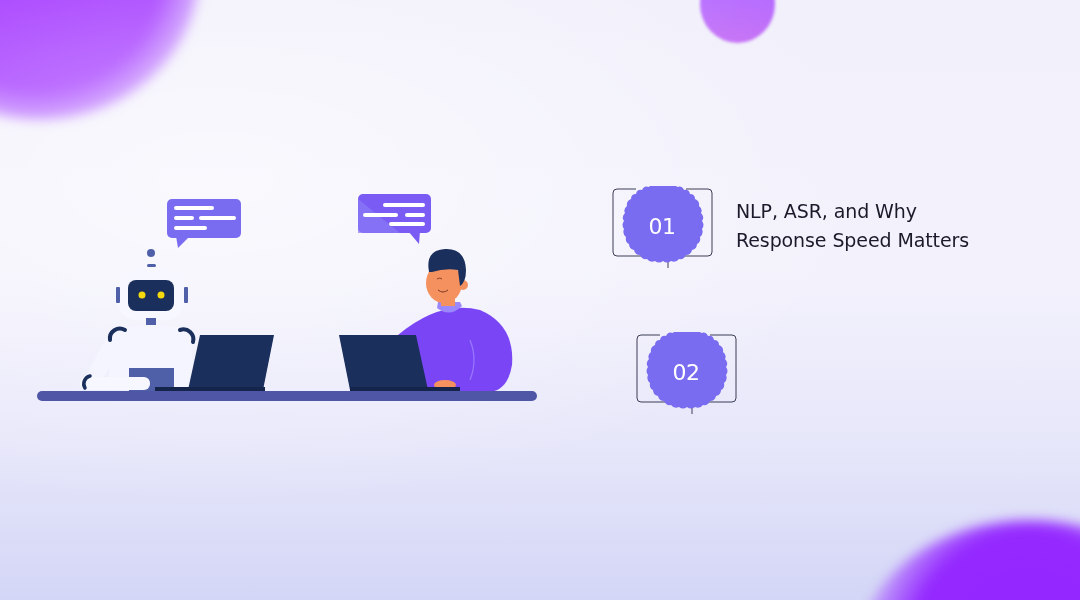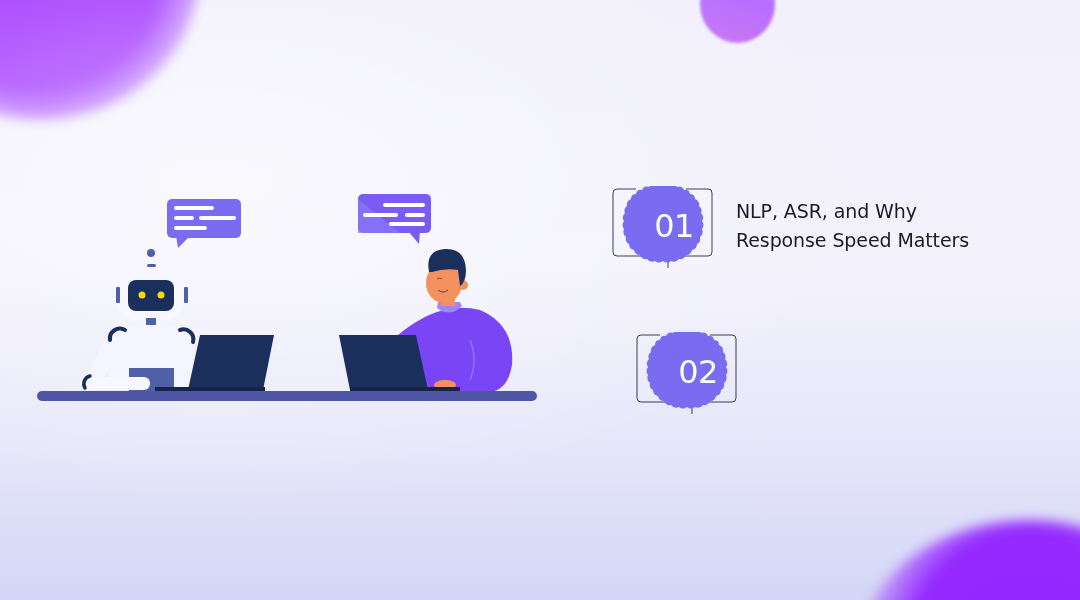--- a/index.html
+++ b/index.html
@@ -30,23 +30,23 @@
     }
     .illustration { position: absolute; left: 0; top: 0; width: 560px; height: 600px; }
     .topic {
       position: absolute; left: 612px; display: flex; align-items: center;
     }
     .topic-1 { top: 186px; }
     .topic-2 { top: 332px; padding-left: 24px; }
     .badge { position: relative; width: 102px; height: 80px; }
     .badge svg { position: absolute; left: 0; top: 0; }
     .badge-num {
-      position: absolute; left: 22px; top: 12px; width: 80px; height: 56px;
+      position: absolute; left: 10px; top: 12px; width: 80px; height: 56px;
       display: flex; align-items: center; justify-content: center;
-      color: #ffffff; font-size: 32px; font-family: "DejaVu Sans", sans-serif;
+      color: #ffffff; font-size: 22px; font-family: "DejaVu Sans", sans-serif;
       letter-spacing: -0.5px;
     }
     .topic-text {
       margin-left: 22px; color: #1a1a2a;
       font-family: "DejaVu Sans", "Liberation Sans", sans-serif;
       font-size: 19px; line-height: 29px; letter-spacing: -0.1px;
     }
     .topic-text div { white-space: nowrap; }
   </style>
 </head>

